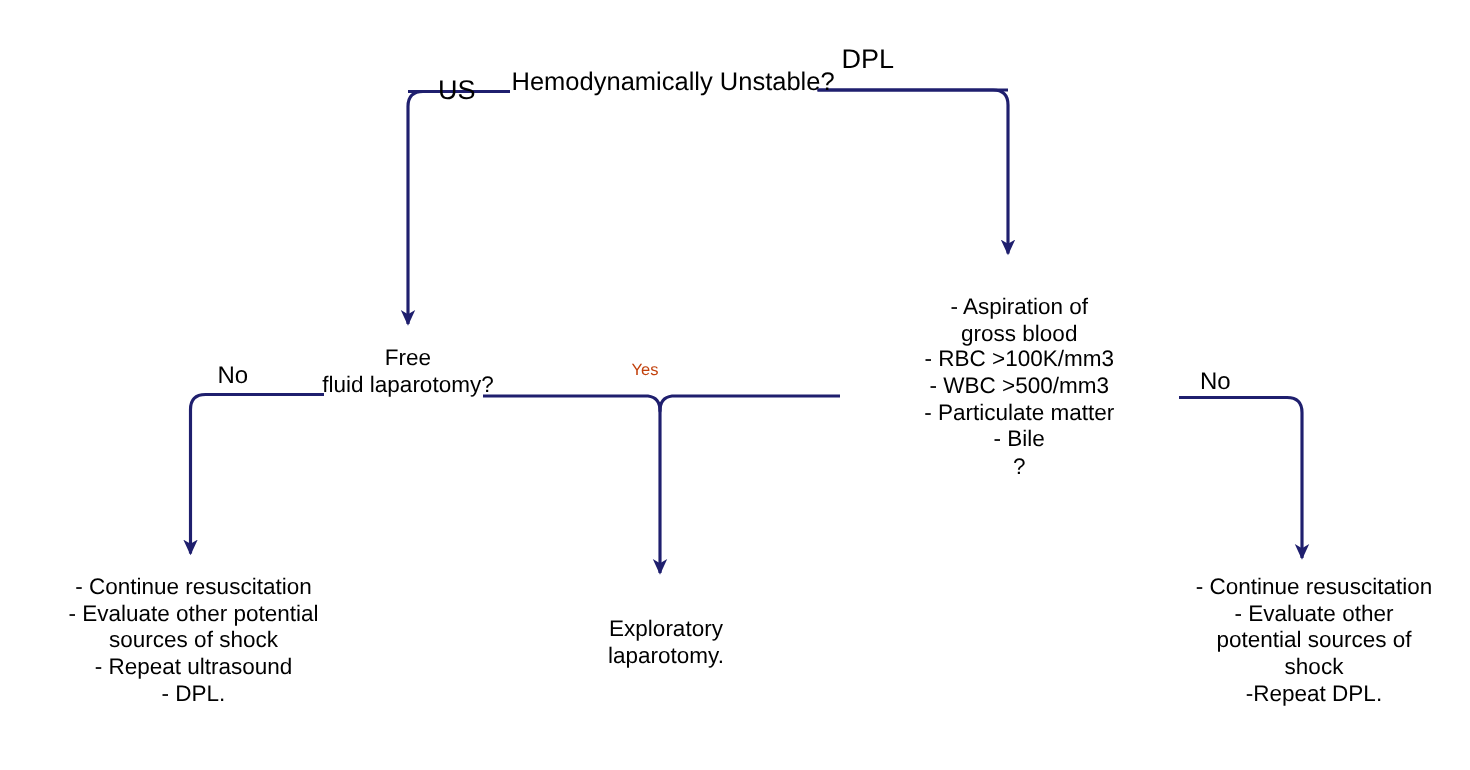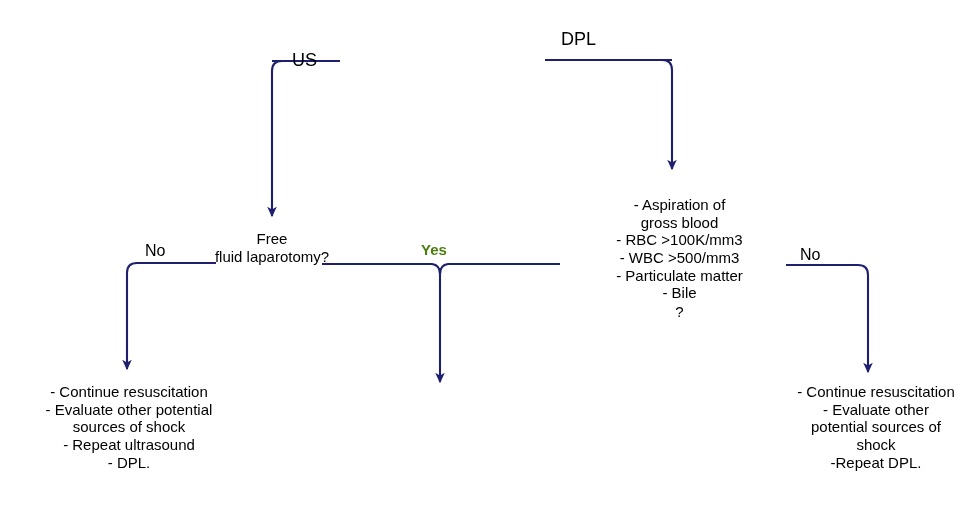--- a/index.html
+++ b/index.html
@@ -27,21 +27,21 @@
     color: #000000;
     line-height: 1.18;
     white-space: pre;
     text-align: center;
   }
   .t-root    { left: 341px; top: 45px;  font-size: 17px; }
   .t-us      { left: 292px; top: 30px;  font-size: 18px; margin-top: 20px; }
   .t-dpl     { left: 561px; top: 29px;  font-size: 18px; }
   .t-free    { left: 207px; top: 230px; font-size: 15px; width: 130px; }
   .t-no-l    { left: 145px; top: 242px; font-size: 16px; }
-  .t-yes     { left: 421px; top: 241px; font-size: 15px; color: #4d7c0f; font-weight: bold; }
+  .t-yes     { left: 421px; top: 241px; font-size: 11px; color: #c2410c; }
   .t-no-r    { left: 800px; top: 246px; font-size: 16px; }
   .t-crit    { left: 592px; top: 196px; font-size: 15px; width: 175px; text-align: center; }
   .t-q       { left: 592px; top: 303px; font-size: 15px; width: 175px; }
   .t-out-l   { left: 14px;  top: 383px; font-size: 15px; width: 230px; }
   .t-out-m   { left: 370px; top: 411px; font-size: 15px; width: 148px; }
   .t-out-r   { left: 772px; top: 383px; font-size: 15px; width: 208px; }
 </style>
 </head>
 <body>
 
@@ -65,20 +65,21 @@
       <path d="M 322 264 L 432 264 Q 440 265 440 274 Q 440 265 448 264 L 560 264"></path>
       <path d="M 440 268 L 440 382" marker-end="url(#ah)"></path>
 
       <path d="M 786 265 L 858 265 Q 868 265 868 275 L 868 372" marker-end="url(#ah)"></path>
 
       <path d="M 272 61 L 340 61"></path>
       <path d="M 545 60 L 672 60"></path>
     </g>
   </svg>
 
+  <div class="lbl t-root">Hemodynamically Unstable?</div>
 
   <div class="lbl t-us">US</div>
 
   <div class="lbl t-dpl">DPL</div>
 
   <div class="lbl t-free">Free
 fluid laparotomy?</div>
 
   <div class="lbl t-no-l">No</div>
 
@@ -94,20 +95,22 @@
 - Bile</div>
 
   <div class="lbl t-q">?</div>
 
   <div class="lbl t-out-l">- Continue resuscitation
 - Evaluate other potential
 sources of shock
 - Repeat ultrasound
 - DPL.</div>
 
+  <div class="lbl t-out-m">Exploratory
+laparotomy.</div>
 
   <div class="lbl t-out-r">- Continue resuscitation
 - Evaluate other
 potential sources of
 shock
 -Repeat DPL.</div>
 
 </div>
 
 </body></html>

